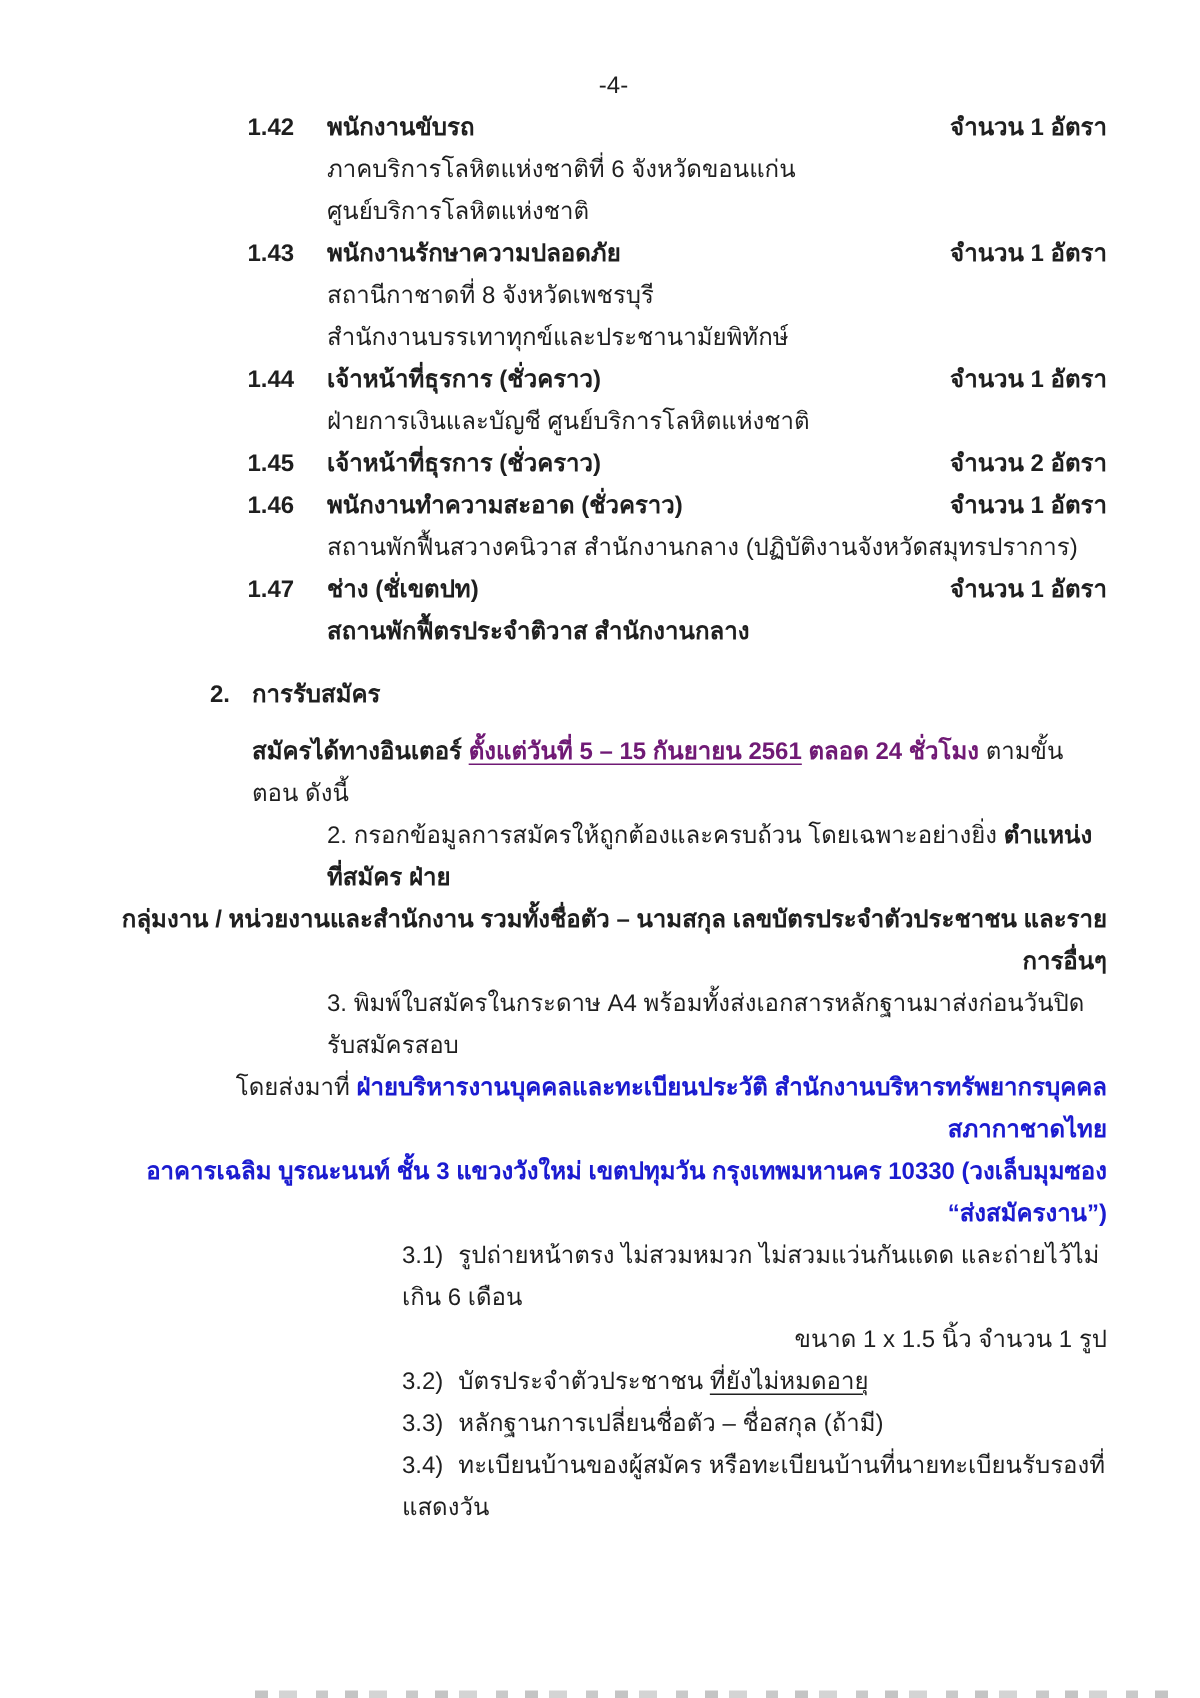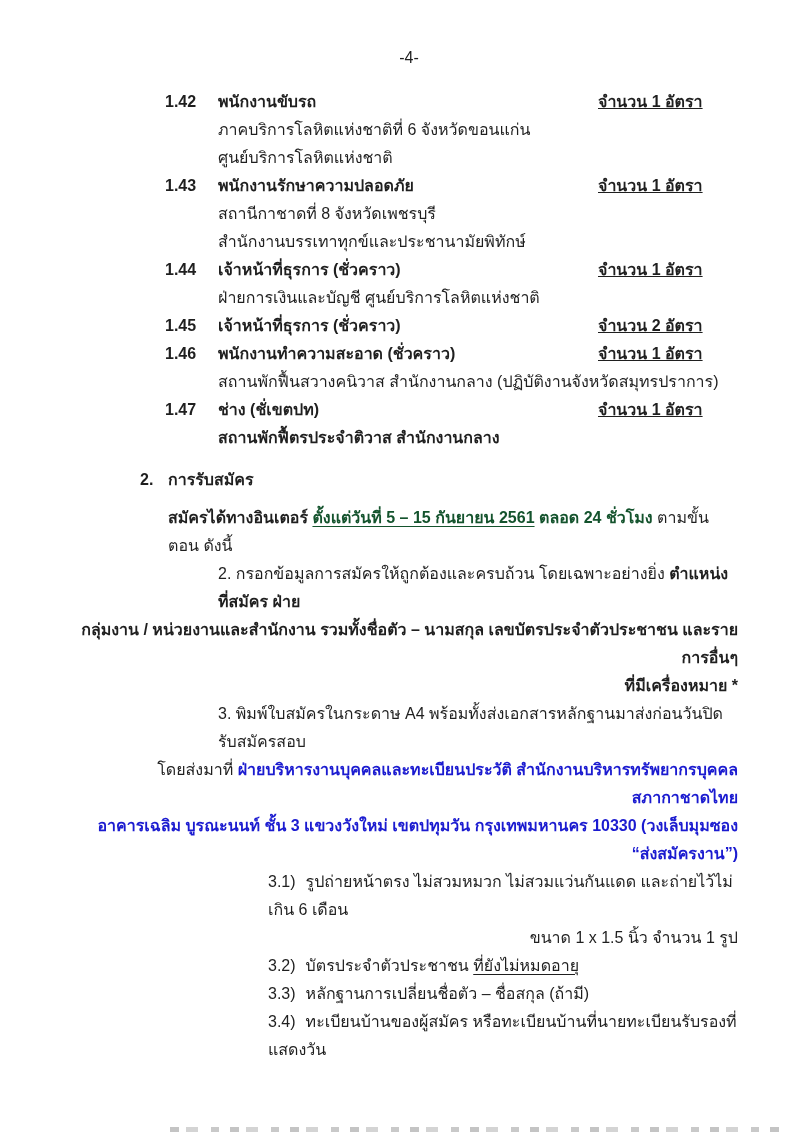--- a/index.html
+++ b/index.html
@@ -11,35 +11,35 @@
     background: #ffffff;
     font-family: "Liberation Sans", "DejaVu Sans", sans-serif;
     font-size: 16px;
     line-height: 28px;
     color: #1f1f1f;
     padding: 44px 62px 0 80px;
     overflow: hidden;
   }
   .pageno { text-align: center; }
   
-  .pos-list { margin-top: 16px; }
+  .pos-list { }
   .pos-head { display: flex; padding-left: 85px; }
   .pos-no { width: 53px; flex: 0 0 53px; font-weight: bold; }
   .pos-title { font-weight: bold; }
-  .pos-count { margin-left: auto; width: 140px; flex: 0 0 140px; font-weight: bold; text-align: left; text-decoration: underline; }
+  .pos-count { margin-left: auto; width: 140px; flex: 0 0 140px; font-weight: bold; text-align: right; }
   .pos-detail { padding-left: 138px; }
   .bold { font-weight: bold; }
   
   .sec-head { display: flex; margin-top: 14px; font-weight: bold; padding-left: 60px; }
   .sec-num { width: 28px; flex: 0 0 28px; }
   .intro { margin-top: 10px; padding-left: 88px; }
   .step-first { padding-left: 138px; }
   .subitem { padding-left: 188px; }
   .doc-no { margin-right: 10px; }
-  .red { color: #14532d; margin-top: 28px; }
+  .red { color: #701a75; margin-top: 28px; }
   .blue { color: #1b1bd0; }
   .u { text-decoration: underline; text-underline-offset: 3px; }
   .wrap { padding-left: 0; text-align: right; }
   
   .cutoff {
     position: absolute;
     left: 170px; right: 16px; top: 1127px; height: 5px;
     background: repeating-linear-gradient(90deg,
       rgba(40,40,40,.55) 0 9px, transparent 9px 16px,
       rgba(40,40,40,.4) 16px 28px, transparent 28px 41px,
@@ -120,21 +120,20 @@
 
   <div class="intro">
     <span class="bold">สมัครได้ทางอินเตอร์ </span><span class="bold red u">ตั้งแต่วันที่ 5 – 15 กันยายน 2561</span><span class="bold red"> ตลอด 24 ชั่วโมง</span><span> ตามขั้นตอน ดังนี้</span>
   </div>
 
 
   <div class="step-first">
     <span>2. กรอกข้อมูลการสมัครให้ถูกต้องและครบถ้วน โดยเฉพาะอย่างยิ่ง </span><span class="bold">ตำแหน่งที่สมัคร ฝ่าย</span>
   </div>
   <div class="wrap bold">กลุ่มงาน / หน่วยงานและสำนักงาน รวมทั้งชื่อตัว – นามสกุล เลขบัตรประจำตัวประชาชน และรายการอื่นๆ</div>
-  <div class="wrap bold">ที่มีเครื่องหมาย *</div>
 
   <div class="step-first">3. พิมพ์ใบสมัครในกระดาษ A4 พร้อมทั้งส่งเอกสารหลักฐานมาส่งก่อนวันปิดรับสมัครสอบ</div>
   <div class="wrap">
     <span>โดยส่งมาที่ </span><span class="bold blue">ฝ่ายบริหารงานบุคคลและทะเบียนประวัติ สำนักงานบริหารทรัพยากรบุคคล สภากาชาดไทย</span>
   </div>
   <div class="wrap bold blue">อาคารเฉลิม บูรณะนนท์ ชั้น 3 แขวงวังใหม่ เขตปทุมวัน กรุงเทพมหานคร 10330 (วงเล็บมุมซอง “ส่งสมัครงาน”)</div>
 
   <div class="subitem">
     <span class="doc-no">3.1)</span><span>รูปถ่ายหน้าตรง ไม่สวมหมวก ไม่สวมแว่นกันแดด และถ่ายไว้ไม่เกิน 6 เดือน</span>
   </div>

